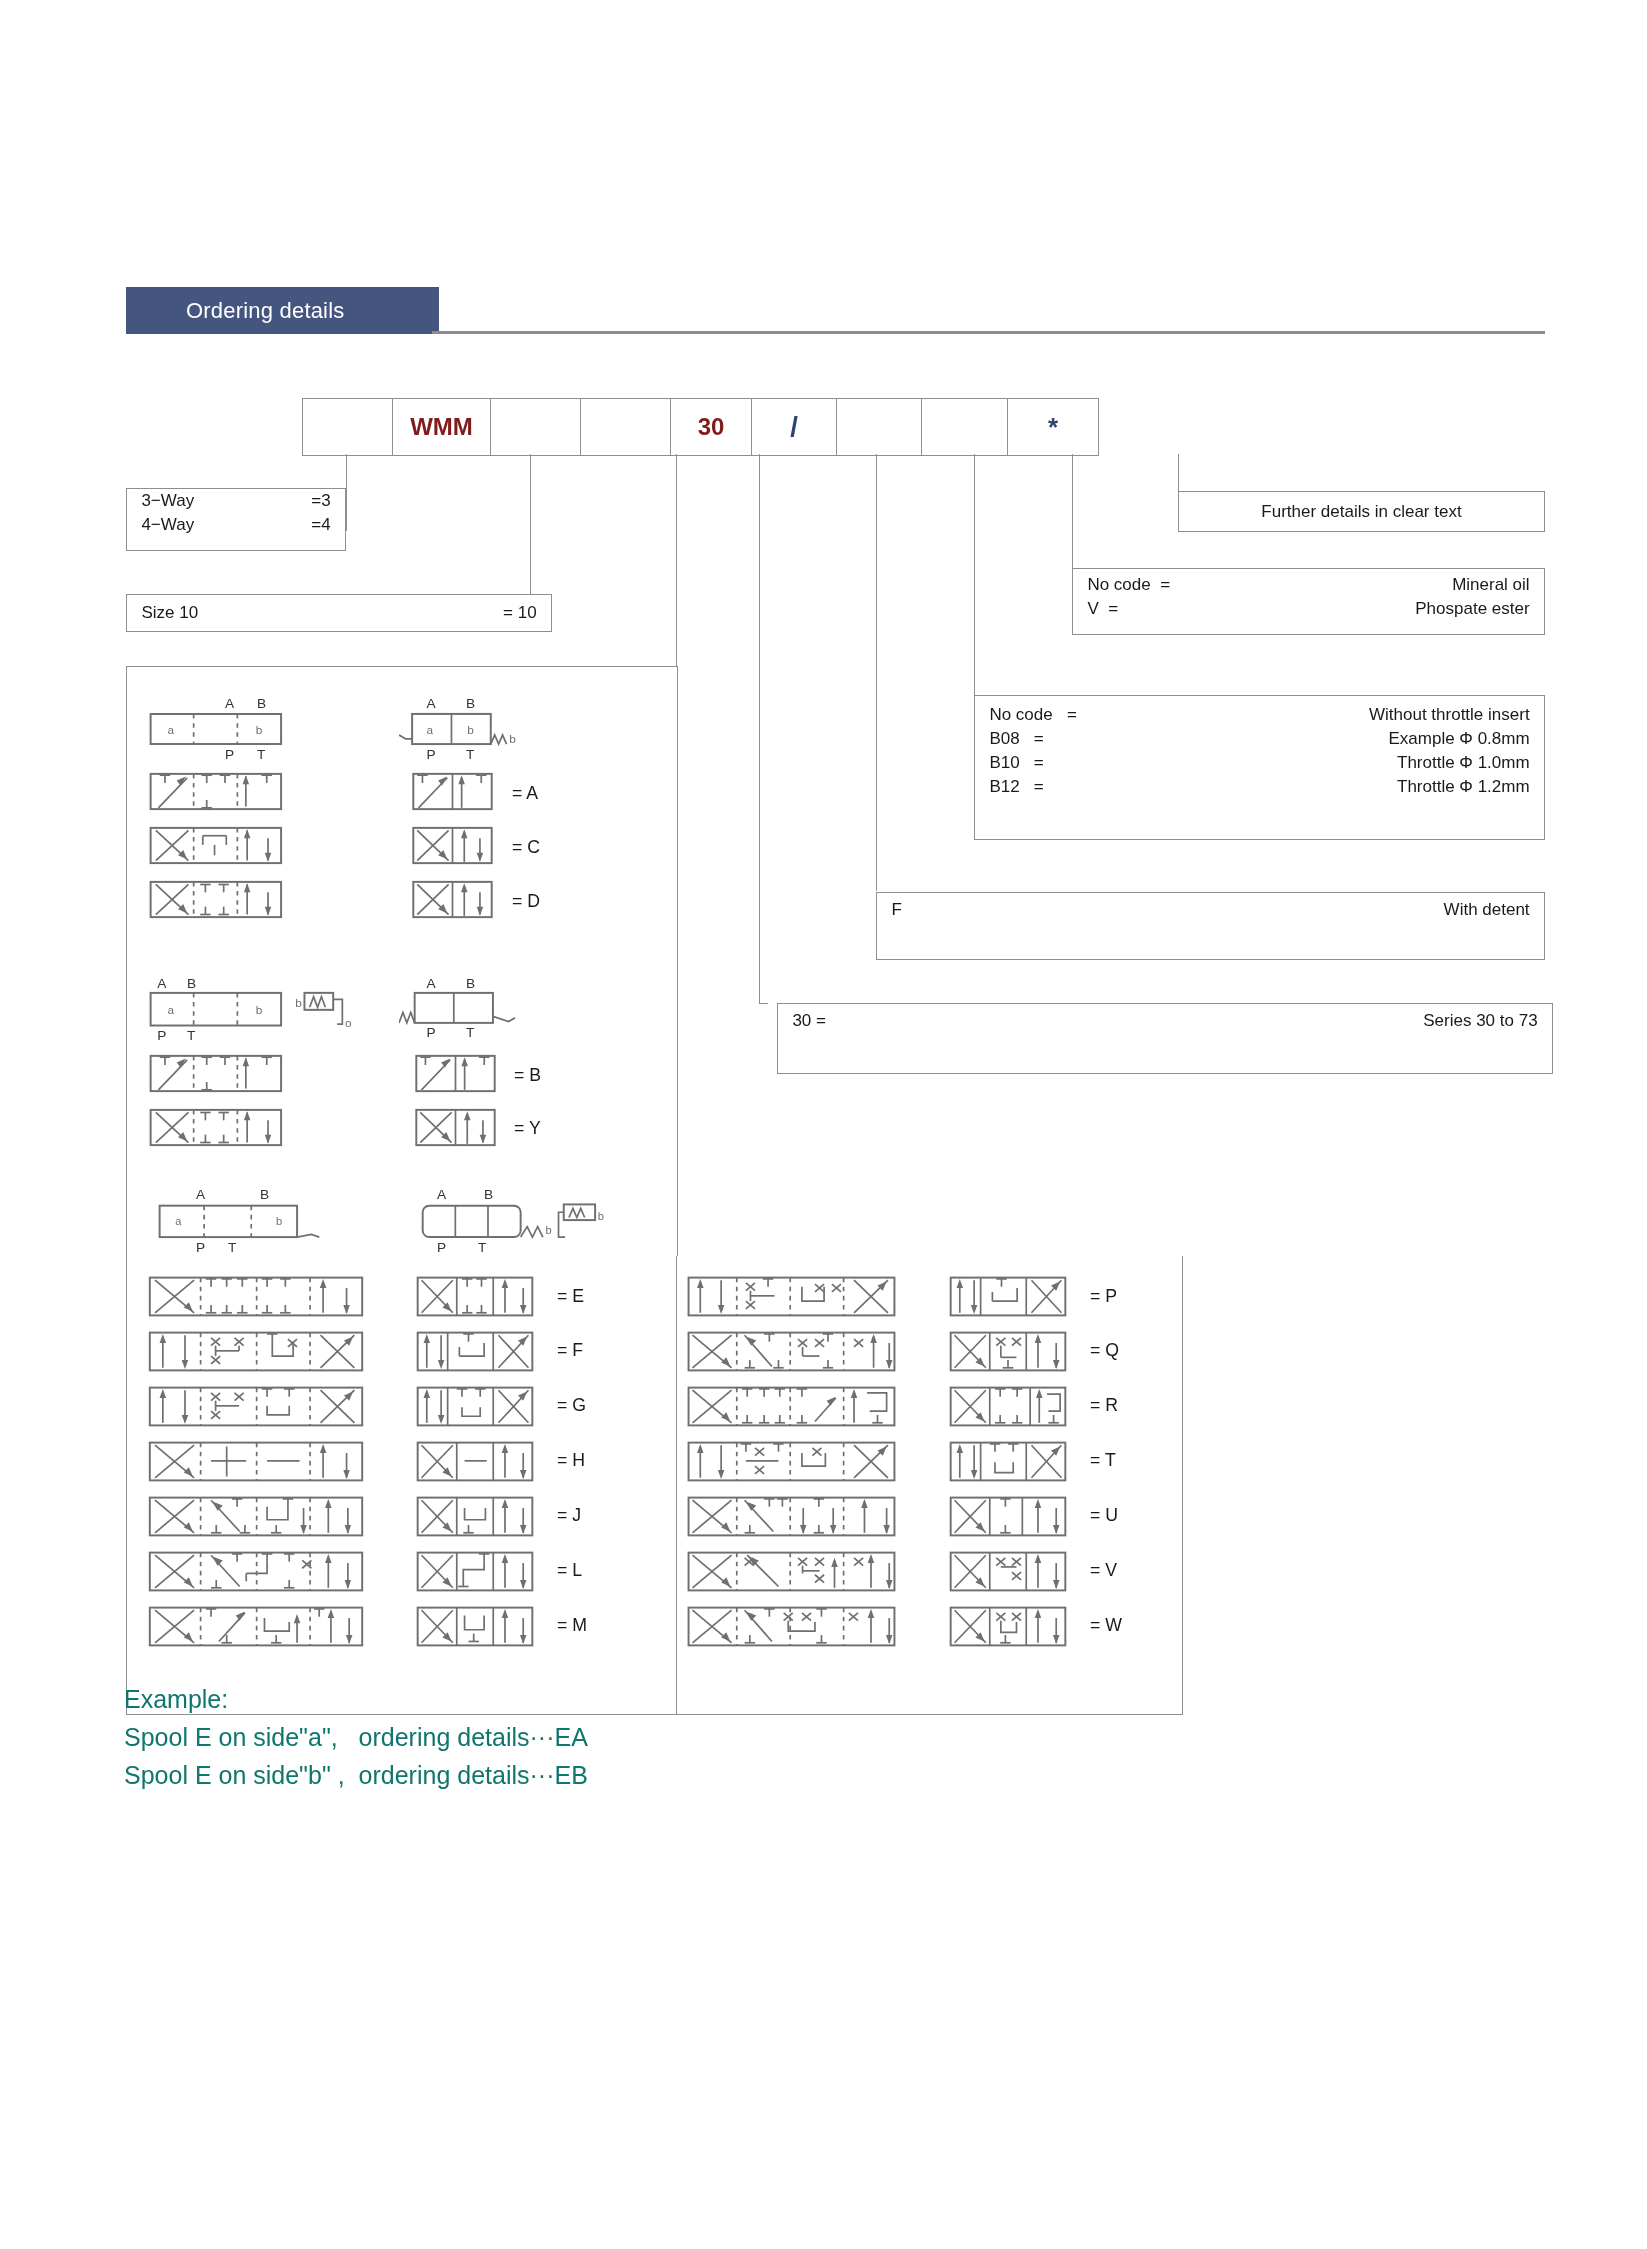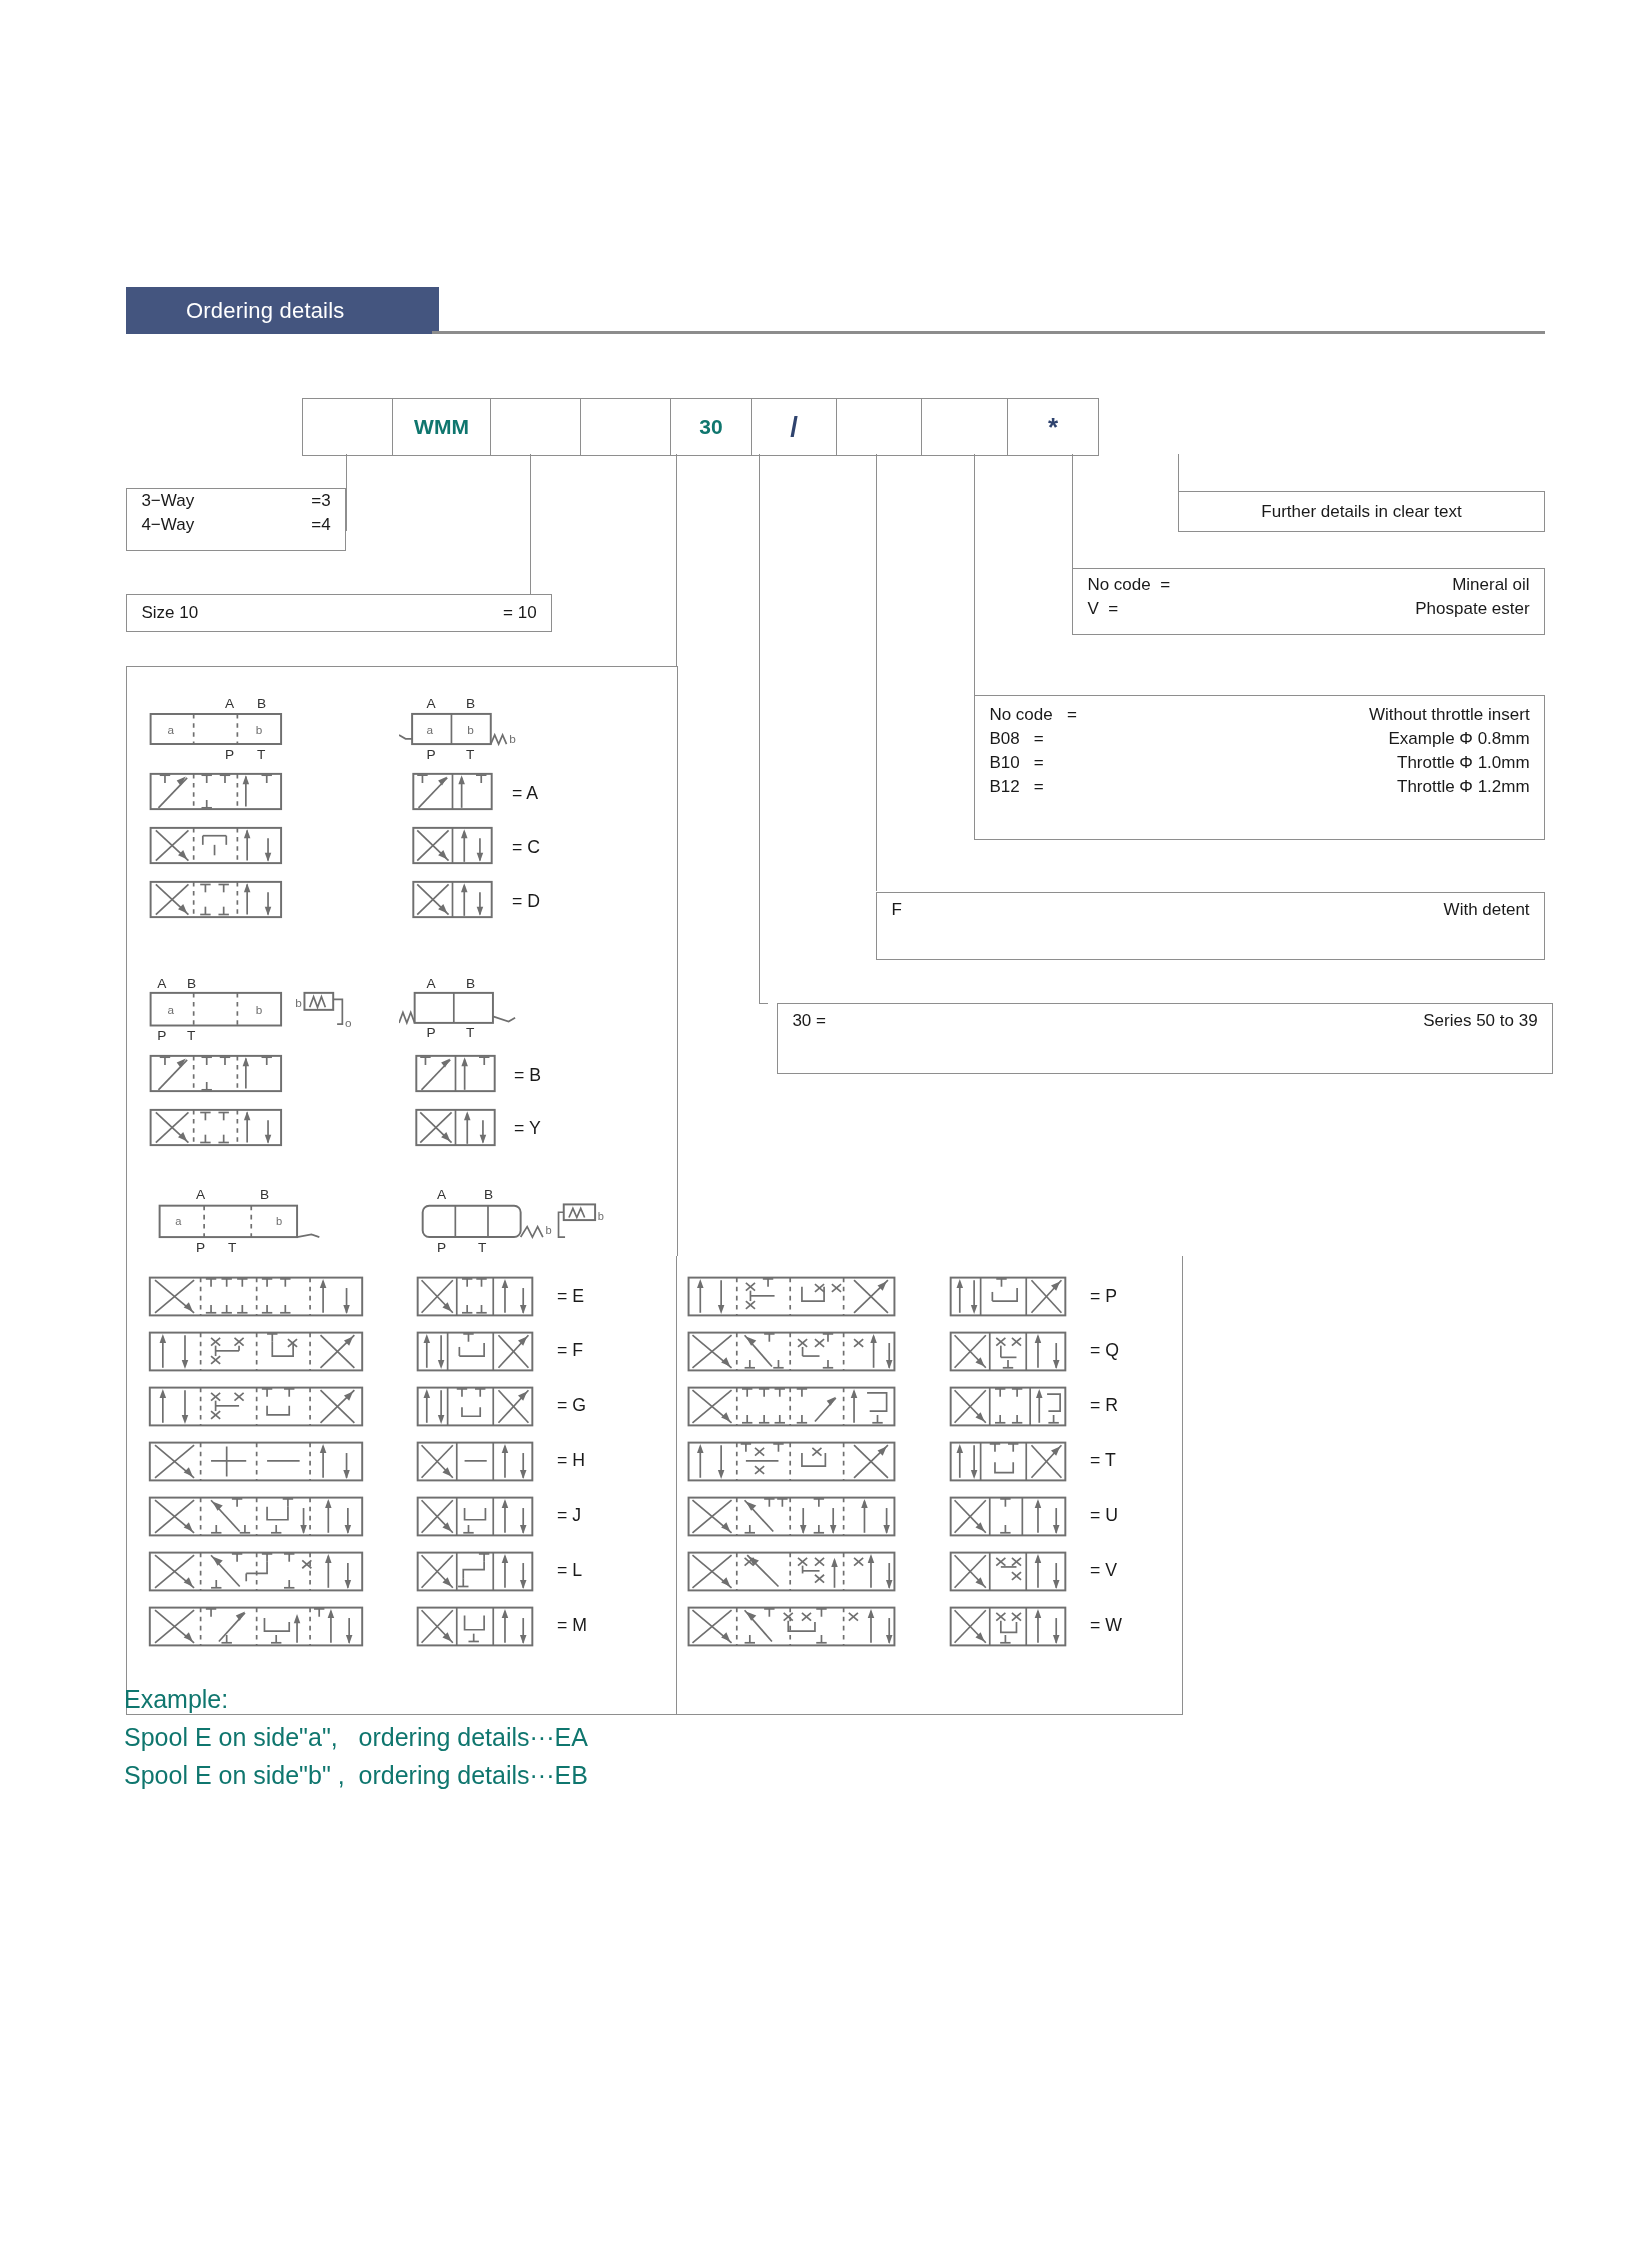--- a/index.html
+++ b/index.html
@@ -26,21 +26,21 @@
   }
 
   
   #code-row {
     left:302px; top:398px; height:56px;
     display:flex; border:1.3px solid #8e8e8e; background:#fff;
   }
   .code-cell {
     border-right:1.3px solid #8e8e8e;
     display:flex; align-items:center; justify-content:center;
-    font-size:21px; font-weight:bold; color:#0f766e;
+    font-size:24px; font-weight:bold; color:#7f1d1d;
     position:relative;
   }
   .code-cell:last-child { border-right:none; }
   .code-cell.slash { font-weight:bold; font-size:27.5px; color:#2f436e; }
   .code-cell.star { font-size:26px; color:#2f436e; font-weight:bold; }
 
   
   .vline { background:#8e8e8e; width:1.3px; }
   .hline { background:#8e8e8e; height:1.3px; }
 
@@ -185,21 +185,21 @@
 <div class="abs callout" id="detent-callout" style="left:876px; top:892px; width:669px; height:68px; padding-top:5.2px;">
   <div class="row">
     <span class="k">F</span>
     <span class="v">With detent</span>
   </div>
 </div>
 
 <div class="abs callout" id="series-callout" style="left:769px; top:1003px; width:776px; height:71px; padding-top:5.2px;margin-left:8px;">
   <div class="row">
     <span class="k">30 =</span>
-    <span class="v">Series 50 to 39</span>
+    <span class="v">Series 30 to 73</span>
   </div>
 </div>
 
 <div class="abs" id="spool-panel"></div>
 <div class="abs" id="spool-panel-lower"></div>
 <div class="abs" id="spool-panel-right"></div>
 
 <div class="abs" style="left:148px; top:706px;">
 
   <svg class="sym" width="137" height="46" viewBox="0 0 210 70">

